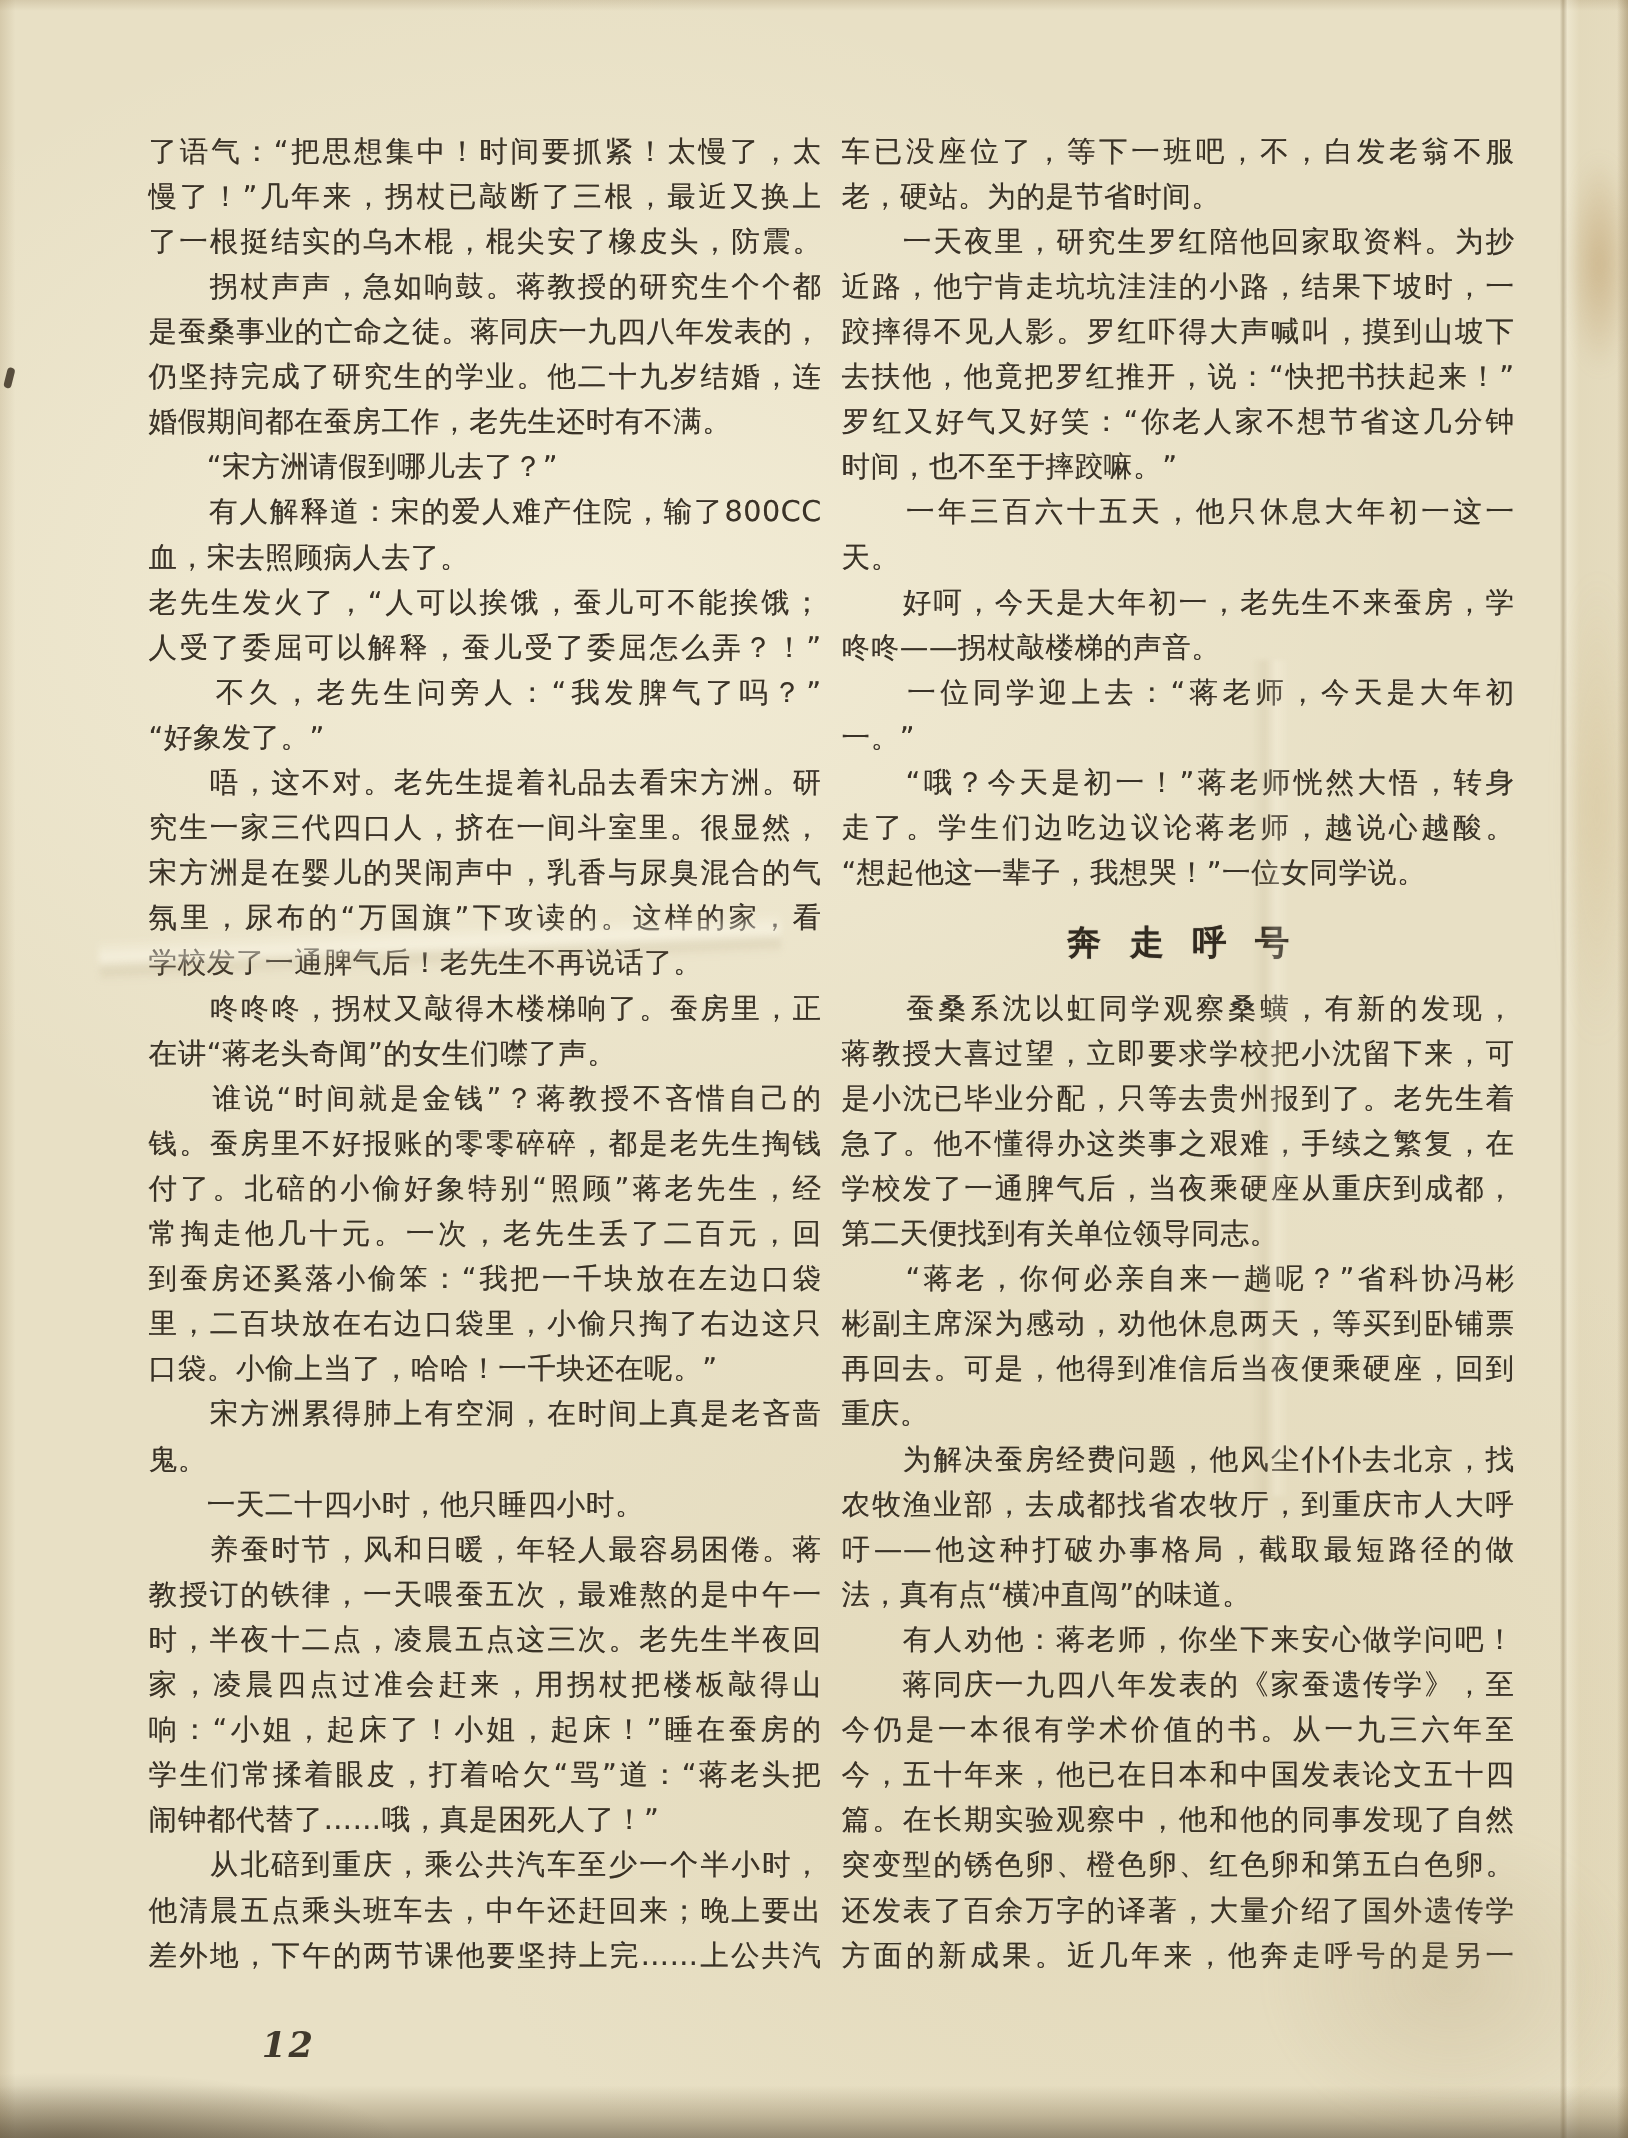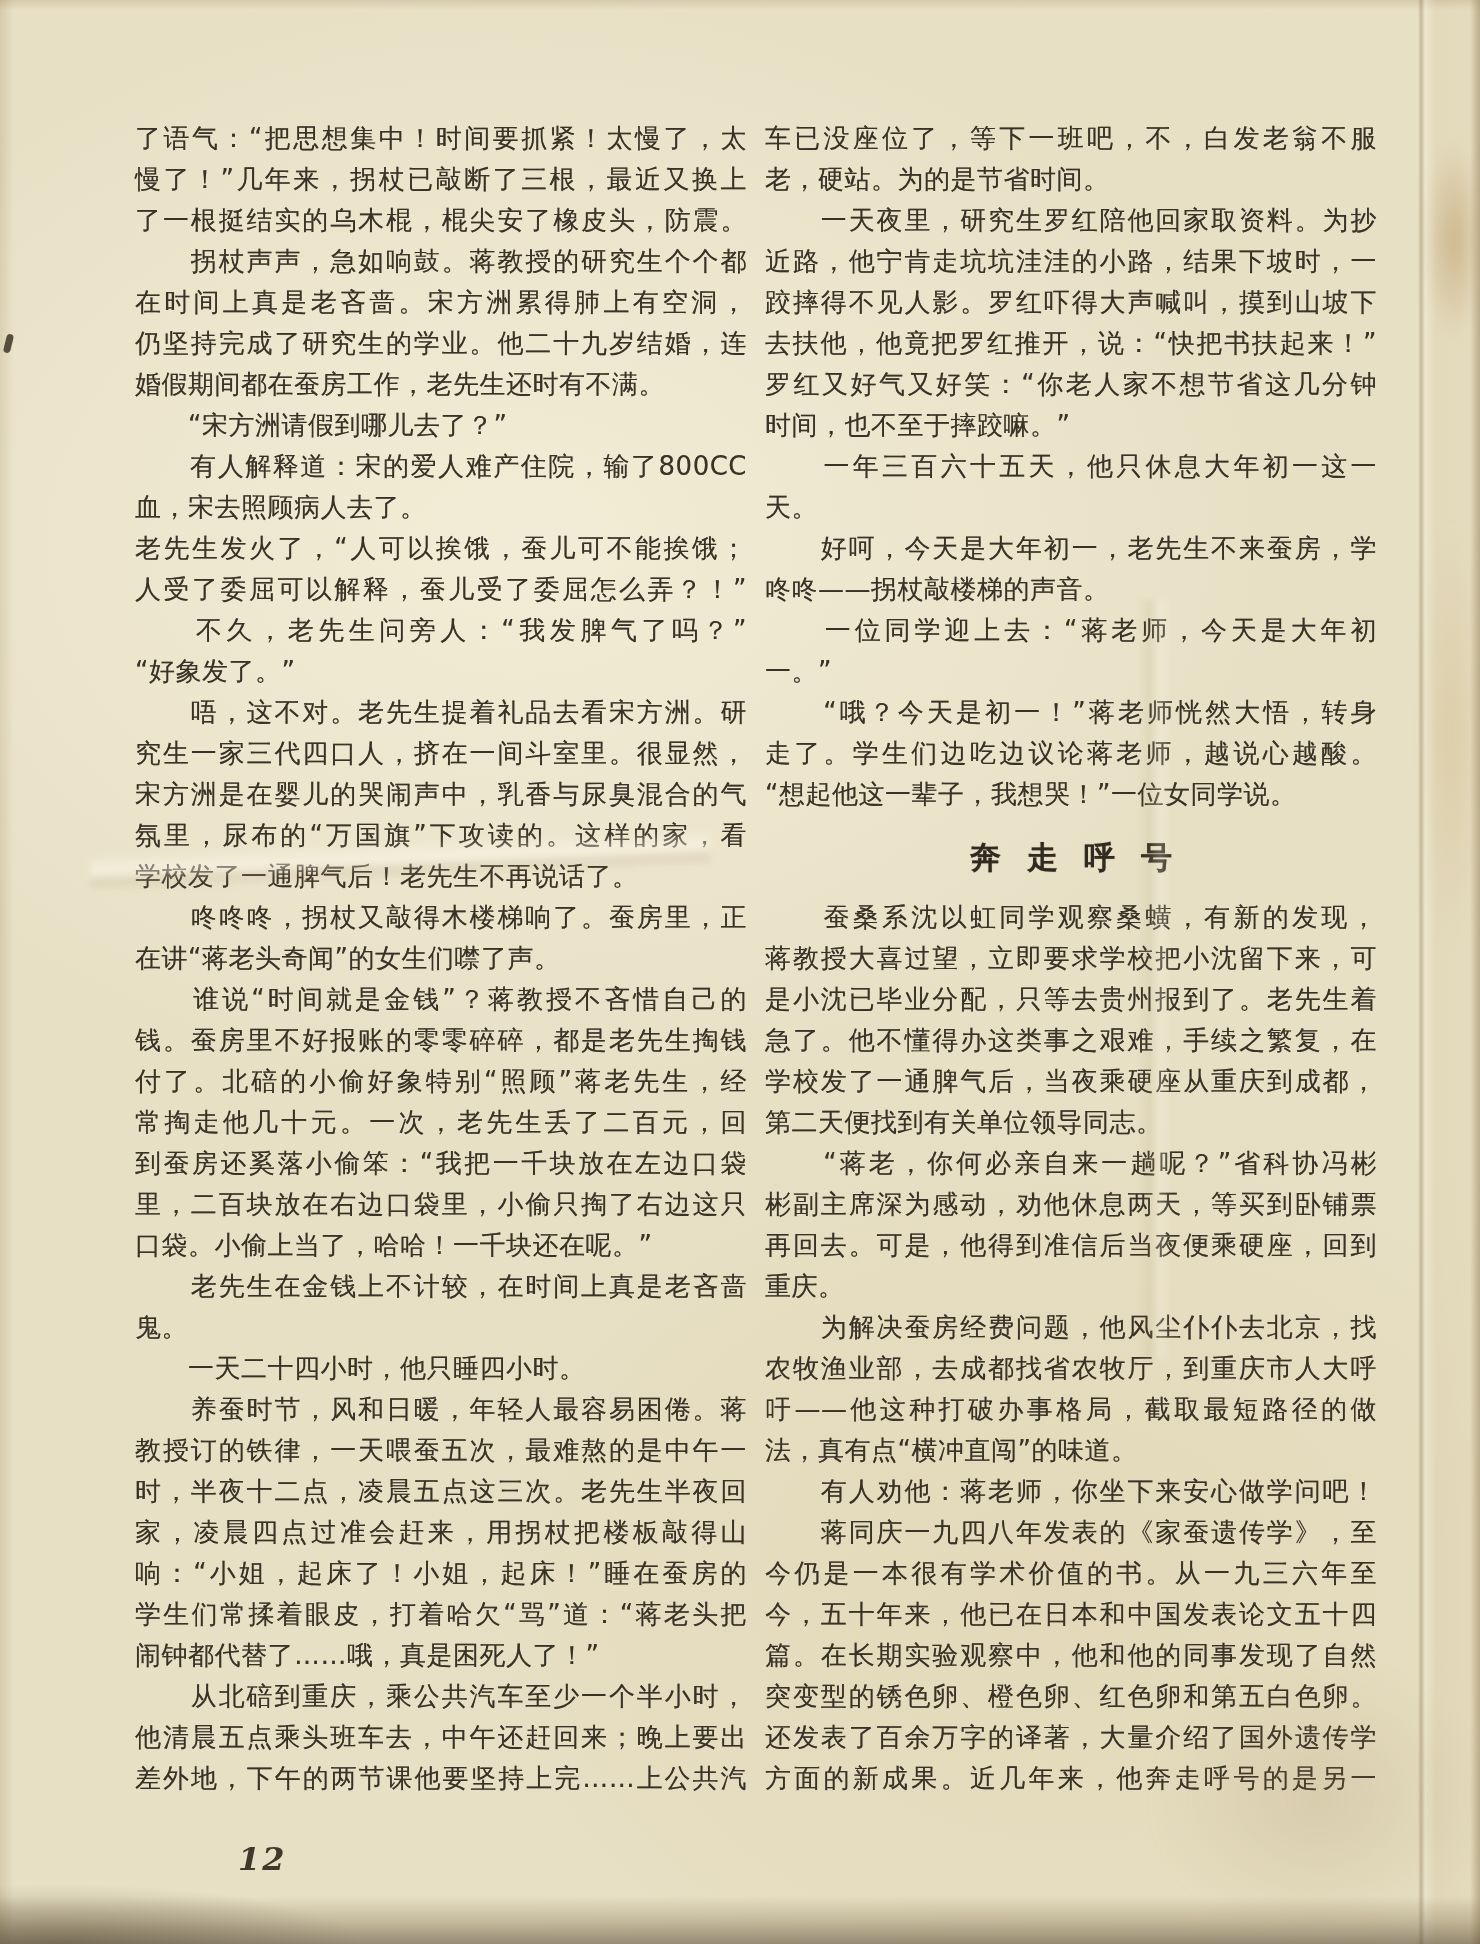--- a/index.html
+++ b/index.html
@@ -86,21 +86,21 @@
 <body>
 
 <div class="page">
 
   <div class="cols">
     <div class="col">
         <div class="ln j">了语气：“把思想集中！时间要抓紧！太慢了，太</div>
         <div class="ln j">慢了！”几年来，拐杖已敲断了三根，最近又换上</div>
         <div class="ln j">了一根挺结实的乌木棍，棍尖安了橡皮头，防震。</div>
         <div class="ln j">　　拐杖声声，急如响鼓。蒋教授的研究生个个都</div>
-        <div class="ln j">在时间上真是老吝啬。宋方洲累得肺上有空洞，</div>
+        <div class="ln j">是蚕桑事业的亡命之徒。蒋同庆一九四八年发表的，</div>
         <div class="ln j">仍坚持完成了研究生的学业。他二十九岁结婚，连</div>
         <div class="ln">婚假期间都在蚕房工作，老先生还时有不满。</div>
         <div class="ln">　　“宋方洲请假到哪儿去了？”</div>
         <div class="ln j">　　有人解释道：宋的爱人难产住院，输了800CC</div>
         <div class="ln">血，宋去照顾病人去了。</div>
         <div class="ln j">老先生发火了，“人可以挨饿，蚕儿可不能挨饿；</div>
         <div class="ln j">人受了委屈可以解释，蚕儿受了委屈怎么弄？！”</div>
         <div class="ln j">　　不久，老先生问旁人：“我发脾气了吗？”</div>
         <div class="ln">“好象发了。”</div>
         <div class="ln j">　　唔，这不对。老先生提着礼品去看宋方洲。研</div>
@@ -110,21 +110,21 @@
         <div class="ln">学校发了一通脾气后！老先生不再说话了。</div>
         <div class="ln j">　　咚咚咚，拐杖又敲得木楼梯响了。蚕房里，正</div>
         <div class="ln">在讲“蒋老头奇闻”的女生们噤了声。</div>
         <div class="ln j">　　谁说“时间就是金钱”？蒋教授不吝惜自己的</div>
         <div class="ln j">钱。蚕房里不好报账的零零碎碎，都是老先生掏钱</div>
         <div class="ln j">付了。北碚的小偷好象特别“照顾”蒋老先生，经</div>
         <div class="ln j">常掏走他几十元。一次，老先生丢了二百元，回</div>
         <div class="ln j">到蚕房还奚落小偷笨：“我把一千块放在左边口袋</div>
         <div class="ln j">里，二百块放在右边口袋里，小偷只掏了右边这只</div>
         <div class="ln">口袋。小偷上当了，哈哈！一千块还在呢。”</div>
-        <div class="ln j">　　老先生在金钱上不计较，在时间上真是老吝啬</div>
+        <div class="ln j">　　宋方洲累得肺上有空洞，在时间上真是老吝啬</div>
         <div class="ln">鬼。</div>
         <div class="ln">　　一天二十四小时，他只睡四小时。</div>
         <div class="ln j">　　养蚕时节，风和日暖，年轻人最容易困倦。蒋</div>
         <div class="ln j">教授订的铁律，一天喂蚕五次，最难熬的是中午一</div>
         <div class="ln j">时，半夜十二点，凌晨五点这三次。老先生半夜回</div>
         <div class="ln j">家，凌晨四点过准会赶来，用拐杖把楼板敲得山</div>
         <div class="ln j">响：“小姐，起床了！小姐，起床！”睡在蚕房的</div>
         <div class="ln j">学生们常揉着眼皮，打着哈欠“骂”道：“蒋老头把</div>
         <div class="ln">闹钟都代替了……哦，真是困死人了！”</div>
         <div class="ln j">　　从北碚到重庆，乘公共汽车至少一个半小时，</div>

